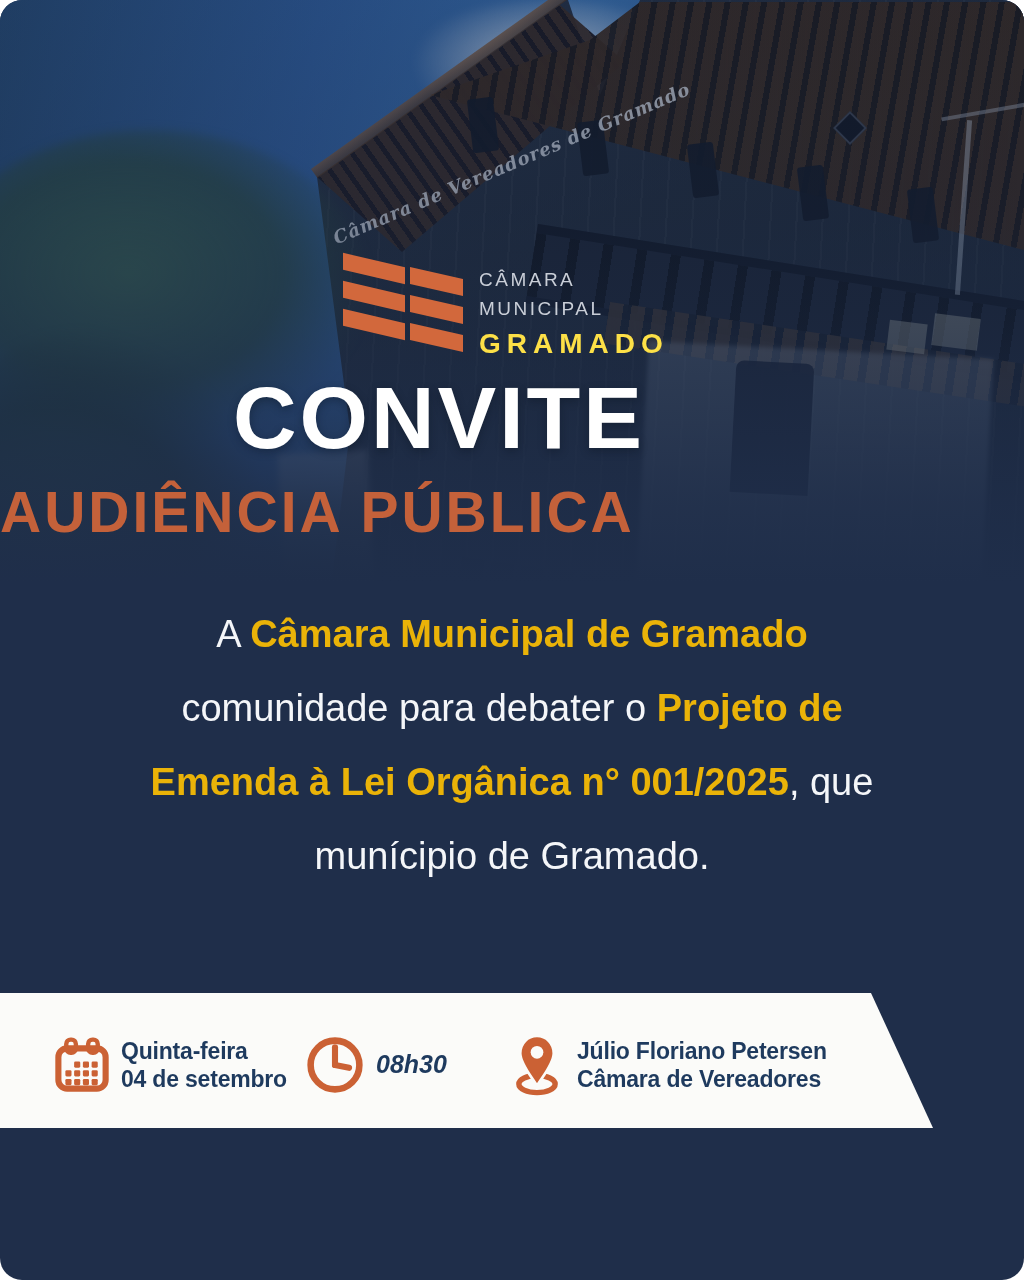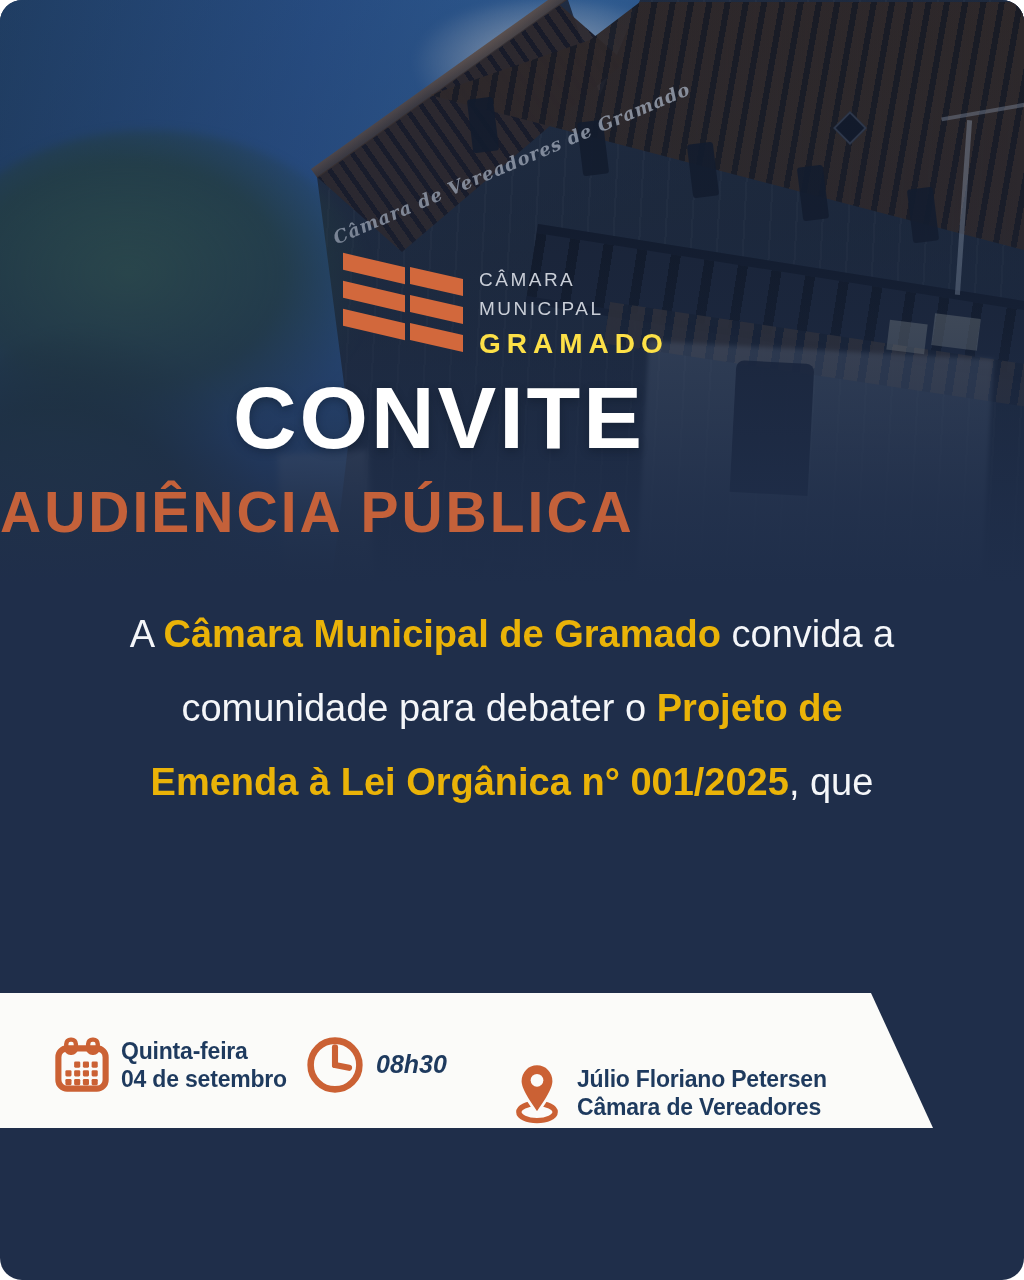--- a/index.html
+++ b/index.html
@@ -109,21 +109,21 @@
   .body-line span { white-space:pre; }
   .body-line span.accent { color:#eab308; font-weight:700; }
 
   
   .footer-band { position:absolute; left:0; top:993px; width:940px; height:135px; z-index:20;
     background:#fbfbf9; clip-path:polygon(0 0, 871px 0, 933px 135px, 0 135px); }
   .info-group { position:absolute; top:53%; transform:translateY(-50%);
     display:flex; align-items:center; gap:11px; }
   .info-group.g-date { left:54px; }
   .info-group.g-time { left:305px; }
-  .info-group.g-loc  { left:508px;margin-top:28px; }
+  .info-group.g-loc  { left:508px; }
   .info-lines { font-weight:700; font-size:23px; line-height:28px; color:#1e3a5e; letter-spacing:-0.2px; }
   .time-text { font-weight:700; font-size:25px; color:#1e3a5e;font-style:italic; }
 </style>
 </head>
 <body>
 
 <div class="page">
 
   <div class="hero">
     <div class="sky"></div>
@@ -195,29 +195,31 @@
     </div>
   </div>
 
   <h1 class="title">CONVITE</h1>
   <h2 class="subtitle">AUDIÊNCIA PÚBLICA</h2>
 
   <div class="body-text">
       <div class="body-line">
         <span>A </span>
         <span class="accent">Câmara Municipal de Gramado</span>
-        <span> convida a</span>
       </div>
       <div class="body-line">
         <span>comunidade para debater o </span>
         <span class="accent">Projeto de</span>
       </div>
       <div class="body-line">
         <span class="accent">Emenda à Lei Orgânica n° 001/2025</span>
         <span>, que</span>
+      </div>
+      <div class="body-line">
+        <span>munícipio de Gramado.</span>
       </div>
     </div>
 
   <div class="footer-band">
 
     <div class="info-group g-date">
       <svg width="56" height="56" viewBox="0 0 64 64">
         <rect x="5" y="13" width="54" height="46" rx="10" fill="none" stroke="#cb6134" stroke-width="7"></rect>
         <rect x="14" y="3" width="11" height="15" rx="5" fill="none" stroke="#cb6134" stroke-width="5"></rect>
         <rect x="39" y="3" width="11" height="15" rx="5" fill="none" stroke="#cb6134" stroke-width="5"></rect>

